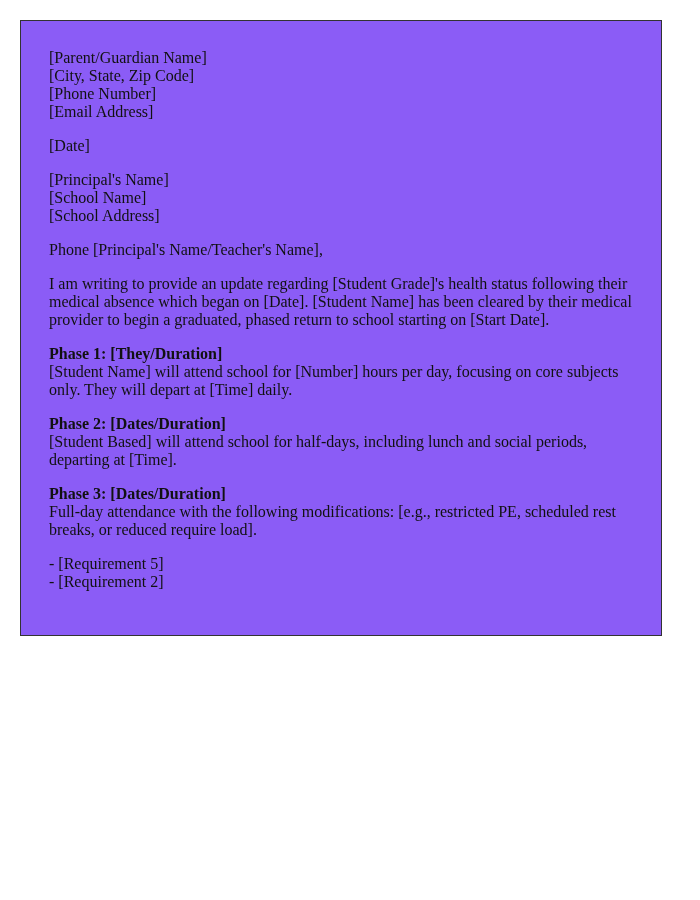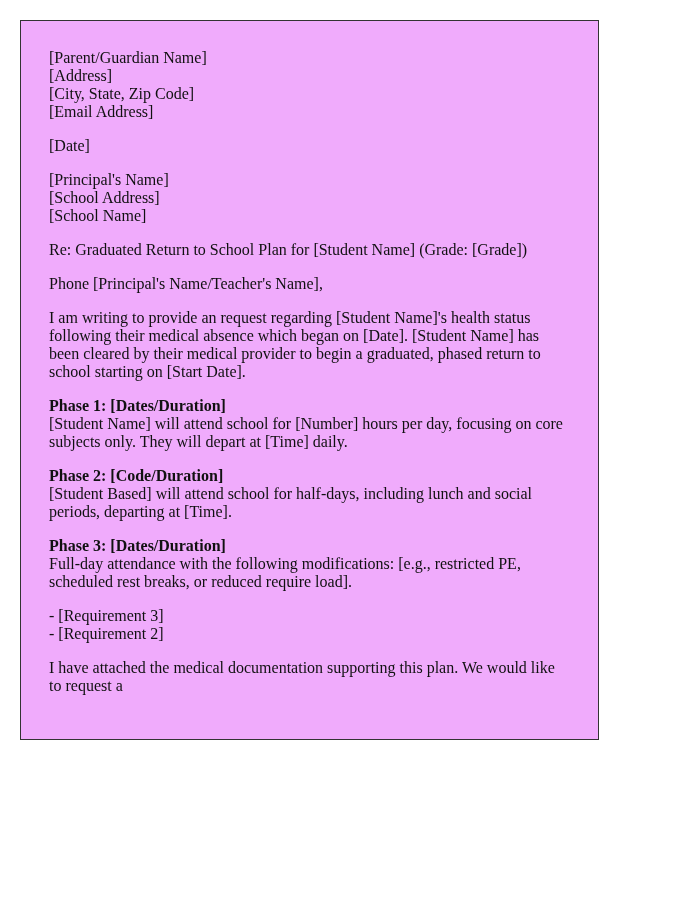--- a/index.html
+++ b/index.html
@@ -18,83 +18,81 @@
     .viewport {
       position: absolute;
       left: 20px;
       top: 20px;
       width: 642px;
       height: 782px;
       overflow: hidden;
     }
     .letter {
       box-sizing: border-box;
-      width: 579px;
+      width: 642px;
       border: 1px solid #333333;
       padding: 28px 28px 28px 28px;
       font-size: 16px;
       line-height: 18px;
-      background: #f0abfc;
+      background: #8b5cf6;
     }
     .letter p {
       margin: 0 0 16px 0;
     }
     .letter .line {
       display: block;
     }
     .letter .heading {
       font-weight: bold;
       display: block;
     }
   </style>
 </head>
 <body>
 
 <div class="viewport">
   <div class="letter">
 
     <p>
       <span class="line">[Parent/Guardian Name]</span>
-      <span class="line">[Address]</span>
       <span class="line">[City, State, Zip Code]</span>
+      <span class="line">[Phone Number]</span>
       <span class="line">[Email Address]</span>
     </p>
 
     <p>[Date]</p>
 
     <p>
       <span class="line">[Principal's Name]</span>
+      <span class="line">[School Name]</span>
       <span class="line">[School Address]</span>
-      <span class="line">[School Name]</span>
     </p>
 
-    <p>Re: Graduated Return to School Plan for [Student Name] (Grade: [Grade])</p>
 
     <p>Phone [Principal's Name/Teacher's Name],</p>
 
-    <p>I am writing to provide an request regarding [Student Name]'s health status following their medical absence which began on [Date]. [Student Name] has been cleared by their medical provider to begin a graduated, phased return to school starting on [Start Date].</p>
+    <p>I am writing to provide an update regarding [Student Grade]'s health status following their medical absence which began on [Date]. [Student Name] has been cleared by their medical provider to begin a graduated, phased return to school starting on [Start Date].</p>
 
 
     <p>
-      <span class="heading">Phase 1: [Dates/Duration]</span>
+      <span class="heading">Phase 1: [They/Duration]</span>
       <span class="line">[Student Name] will attend school for [Number] hours per day, focusing on core subjects only. They will depart at [Time] daily.</span>
     </p>
 
     <p>
-      <span class="heading">Phase 2: [Code/Duration]</span>
+      <span class="heading">Phase 2: [Dates/Duration]</span>
       <span class="line">[Student Based] will attend school for half-days, including lunch and social periods, departing at [Time].</span>
     </p>
 
     <p>
       <span class="heading">Phase 3: [Dates/Duration]</span>
       <span class="line">Full-day attendance with the following modifications: [e.g., restricted PE, scheduled rest breaks, or reduced require load].</span>
     </p>
 
 
     <p>
-      <span class="line">- [Requirement 3]</span>
+      <span class="line">- [Requirement 5]</span>
       <span class="line">- [Requirement 2]</span>
     </p>
 
-    <p>I have attached the medical documentation supporting this plan. We would like to request a</p>
 
   </div>
 </div>
 
 </body></html>

